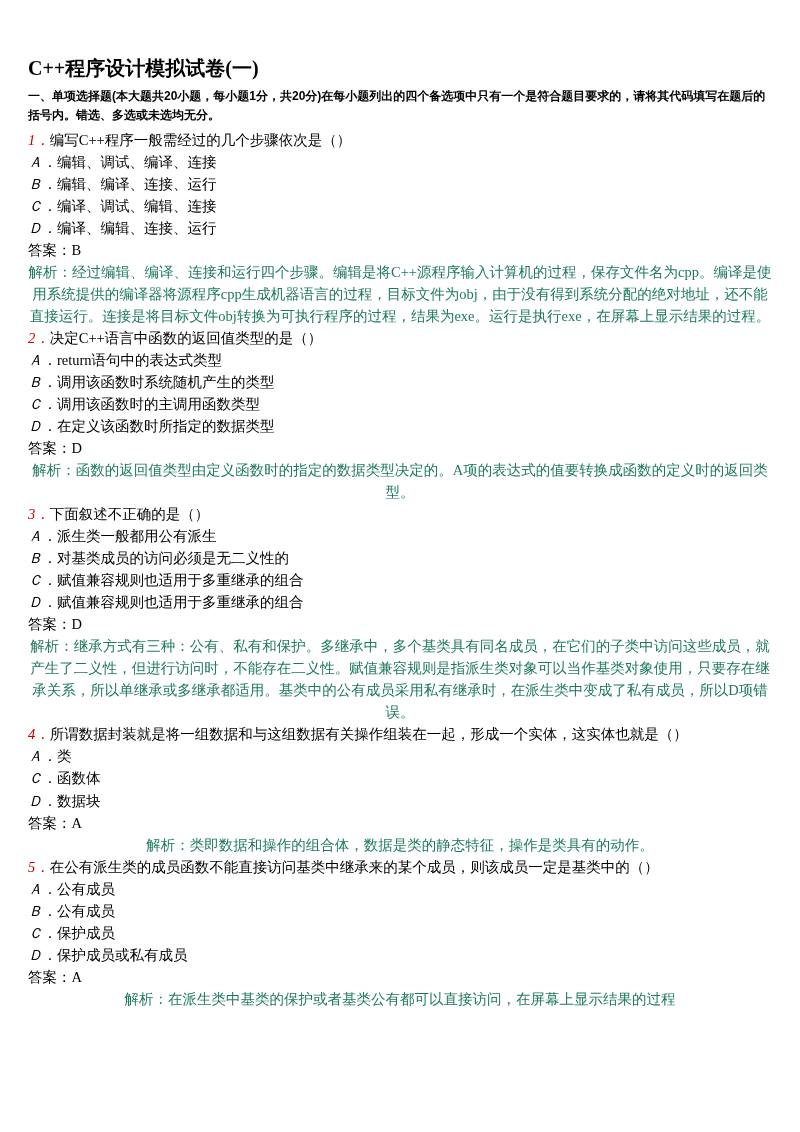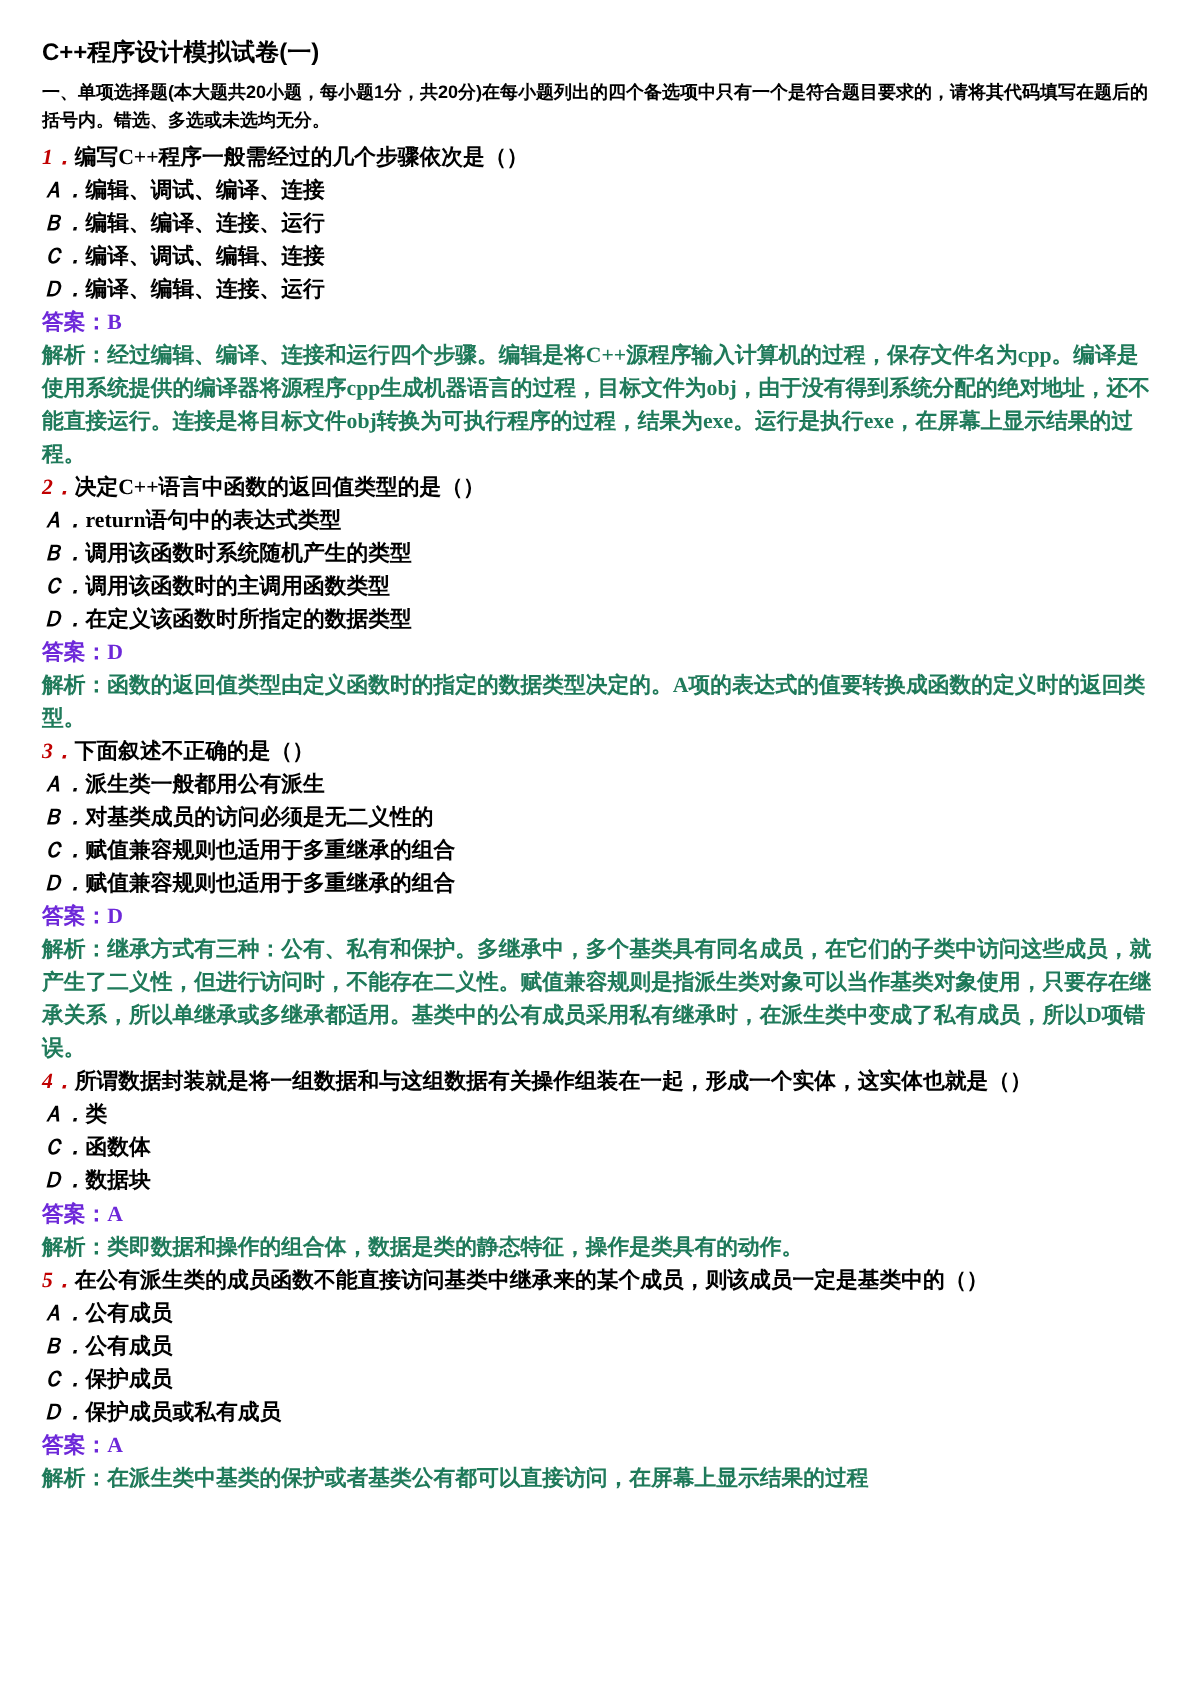--- a/index.html
+++ b/index.html
@@ -6,38 +6,39 @@
   body {
     font-family: "SimSun", "宋体", serif;
     font-size: 14.5px;
     line-height: 1.52;
     background: #fff;
     padding: 24px 28px;
     width: 800px;
     color: #000;
   }
   h1 {
-    font-size: 16px;
+    font-size: 20px;
     font-weight: bold;
-    font-family: Liberation Sans, sans-serif;
+    font-family: Liberation Serif, serif;
     margin-bottom: 4px;
+    margin-top: 29px;
   }
   .section-head {
     font-size: 12px;
     font-weight: bold;
     font-family: "SimHei", sans-serif;
     margin-bottom: 4px;
     line-height: 1.55;
   }
   .qnum { color: #c00000; font-style: italic; font-family: "Times New Roman", serif; }
   .qtext { color: #000; }
   .opt-label { font-style: italic; font-family: "Times New Roman", serif; }
-  .answer { color: #6d28d9; }
-  .analysis { color: #1f7a5a; }
-  p { margin: 0; font-weight: bold; }
+  .answer { color: #000000; }
+  .analysis { color: #1f7a5a; text-align: center; }
+  p { margin: 0; }
 </style>
 </head>
 <body>
 
 <h1>C++程序设计模拟试卷(一)</h1>
 <p class="section-head">一、单项选择题(本大题共20小题，每小题1分，共20分)在每小题列出的四个备选项中只有一个是符合题目要求的，请将其代码填写在题后的括号内。错选、多选或未选均无分。</p>
 
 <div id="questions-container">
     <p><span class="qnum">1．</span><span class="qtext">编写C++程序一般需经过的几个步骤依次是（）</span></p>
     <p><span class="opt-label">Ａ．</span><span>编辑、调试、编译、连接</span></p>

